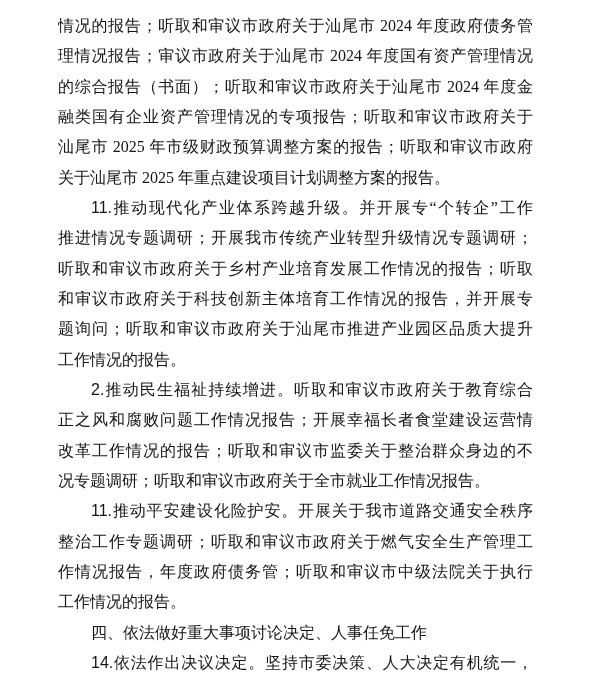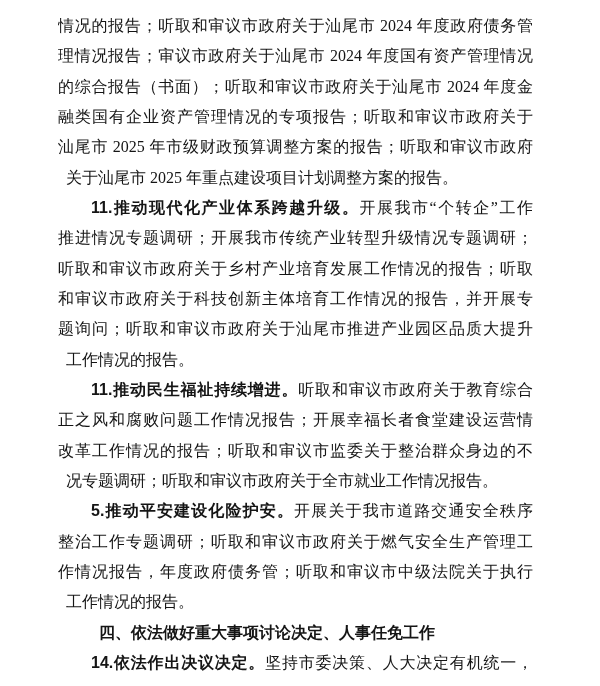--- a/index.html
+++ b/index.html
@@ -27,58 +27,57 @@
     height: 30.33px;
     line-height: 30.33px;
     text-align: justify;
     text-align-last: justify;
     text-justify: inter-character;
     overflow: hidden;
   }
   
   .pe {
     text-align-last: left;
-    margin-left: 8px;
   }
   
   .in {
     text-indent: 33px;
   }
   
   .bseg {
-    font-weight: 700;
+    font-weight: 400;
     font-family: "Liberation Sans", "DejaVu Sans", sans-serif;
   }
 </style>
 </head>
 <body>
 
 <div class="page">
   <div class="doc">
 
     <div class="line"><span class="bseg"></span><span class="rseg">情况的报告；听取和审议市政府关于汕尾市 2024 年度政府债务管</span></div>
     <div class="line"><span class="bseg"></span><span class="rseg">理情况报告；审议市政府关于汕尾市 2024 年度国有资产管理情况</span></div>
     <div class="line"><span class="bseg"></span><span class="rseg">的综合报告（书面）；听取和审议市政府关于汕尾市 2024 年度金</span></div>
     <div class="line"><span class="bseg"></span><span class="rseg">融类国有企业资产管理情况的专项报告；听取和审议市政府关于</span></div>
     <div class="line"><span class="bseg"></span><span class="rseg">汕尾市 2025 年市级财政预算调整方案的报告；听取和审议市政府</span></div>
     <div class="line pe"><span class="bseg"></span><span class="rseg">关于汕尾市 2025 年重点建设项目计划调整方案的报告。</span></div>
 
-    <div class="line in"><span class="bseg">11.推动现代化产业体系跨越升级。</span><span class="rseg">开展我市“个转企”工作</span></div>
+    <div class="line in"><span class="bseg">11.推动现代化产业体系跨越升级。</span><span class="rseg">并开展专“个转企”工作</span></div>
     <div class="line"><span class="bseg"></span><span class="rseg">推进情况专题调研；开展我市传统产业转型升级情况专题调研；</span></div>
     <div class="line"><span class="bseg"></span><span class="rseg">听取和审议市政府关于乡村产业培育发展工作情况的报告；听取</span></div>
     <div class="line"><span class="bseg"></span><span class="rseg">和审议市政府关于科技创新主体培育工作情况的报告，并开展专</span></div>
     <div class="line"><span class="bseg"></span><span class="rseg">题询问；听取和审议市政府关于汕尾市推进产业园区品质大提升</span></div>
     <div class="line pe"><span class="bseg"></span><span class="rseg">工作情况的报告。</span></div>
 
-    <div class="line in"><span class="bseg">11.推动民生福祉持续增进。</span><span class="rseg">听取和审议市政府关于教育综合</span></div>
+    <div class="line in"><span class="bseg">2.推动民生福祉持续增进。</span><span class="rseg">听取和审议市政府关于教育综合</span></div>
     <div class="line"><span class="bseg"></span><span class="rseg">正之风和腐败问题工作情况报告；开展幸福长者食堂建设运营情</span></div>
     <div class="line"><span class="bseg"></span><span class="rseg">改革工作情况的报告；听取和审议市监委关于整治群众身边的不</span></div>
     <div class="line pe"><span class="bseg"></span><span class="rseg">况专题调研；听取和审议市政府关于全市就业工作情况报告。</span></div>
 
-    <div class="line in"><span class="bseg">5.推动平安建设化险护安。</span><span class="rseg">开展关于我市道路交通安全秩序</span></div>
+    <div class="line in"><span class="bseg">11.推动平安建设化险护安。</span><span class="rseg">开展关于我市道路交通安全秩序</span></div>
     <div class="line"><span class="bseg"></span><span class="rseg">整治工作专题调研；听取和审议市政府关于燃气安全生产管理工</span></div>
     <div class="line"><span class="bseg"></span><span class="rseg">作情况报告，年度政府债务管；听取和审议市中级法院关于执行</span></div>
     <div class="line pe"><span class="bseg"></span><span class="rseg">工作情况的报告。</span></div>
 
     <div class="line in pe"><span class="bseg">四、依法做好重大事项讨论决定、人事任免工作</span><span class="rseg"></span></div>
     <div class="line in"><span class="bseg">14.依法作出决议决定。</span><span class="rseg">坚持市委决策、人大决定有机统一，</span></div>
 
   </div>
 </div>
 

